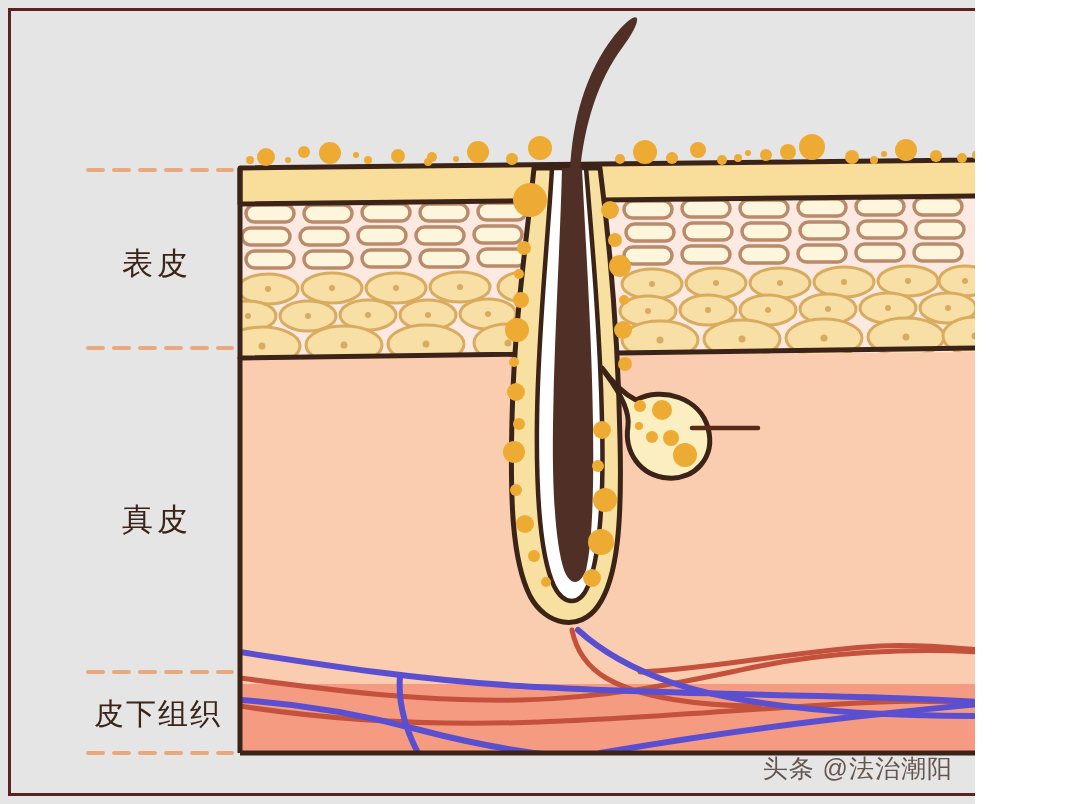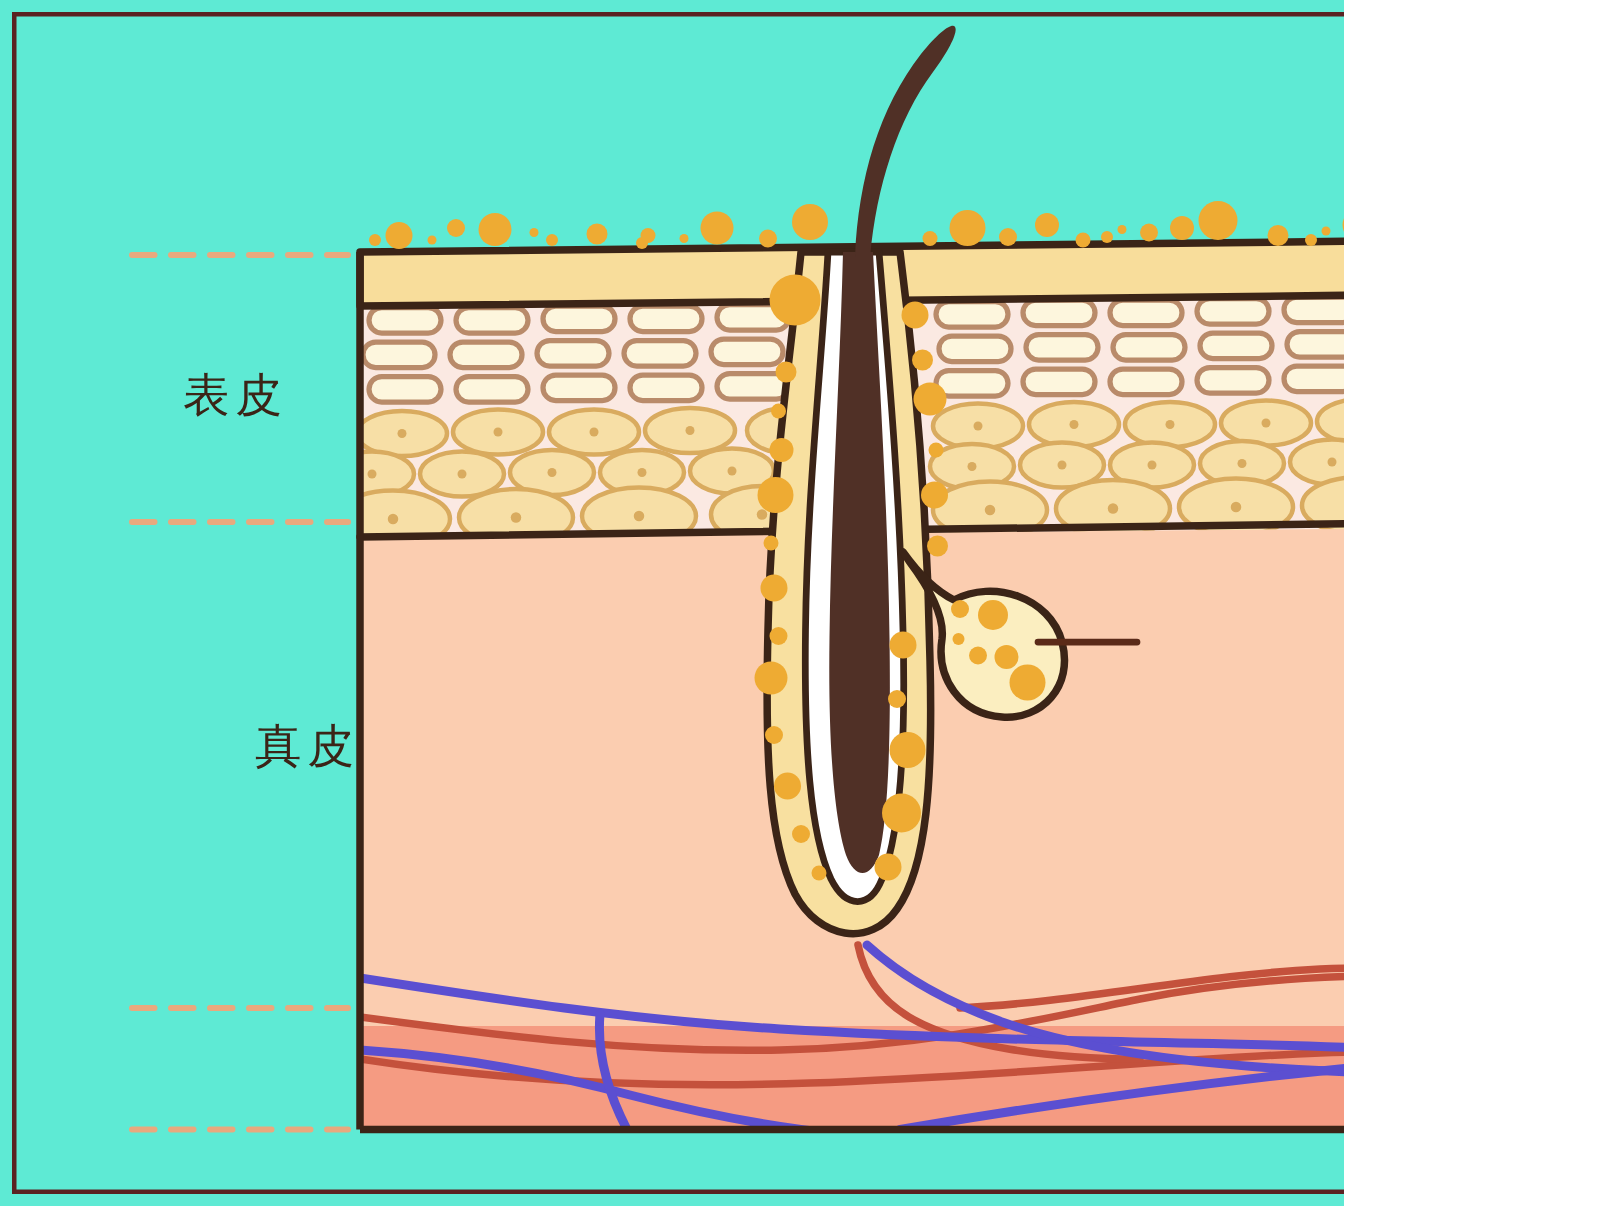--- a/index.html
+++ b/index.html
@@ -3,23 +3,23 @@
 <meta charset="utf-8">
 <title>Skin Anatomy Diagram</title>
 <style>
   html, body {
     margin: 0;
     padding: 0;
     background: #ffffff;
   }
   #page {
     position: relative;
-    width: 896px;
+    width: 975px;
     height: 804px;
-    background: #5eead4;
+    background: #e5e5e5;
     font-family: "Liberation Sans", "DejaVu Sans", sans-serif;
     overflow: hidden;
   }
   #frame {
     position: absolute;
     left: 8px;
     top: 8px;
     width: 1064px;
     height: 788px;
     border: 3px solid #5a2222;
@@ -36,21 +36,21 @@
   }
   .layer-label {
     position: absolute;
     color: #3b2417;
     font-size: 31px;
     letter-spacing: 4px;
     white-space: nowrap;
     font-family: "Liberation Sans", "DejaVu Sans", sans-serif;
   }
   #label-epidermis { left: 122px; top: 243px; }
-  #label-dermis    { left: 122px; top: 477px; margin-left: 48px; }
+  #label-dermis    { left: 122px; top: 499px; }
   #label-subcut    { left: 94px;  top: 694px; font-size: 30px; letter-spacing: 2px; }
   #callout-sebaceous {
     position: absolute;
     left: 766px;
     top: 405px;
     color: #3b2417;
     font-size: 31px;
     letter-spacing: 3px;
     white-space: nowrap;
   }
@@ -387,16 +387,18 @@
       <line x1="240" y1="753" x2="980" y2="753"></line>
     </g>
   </svg>
 
   <div id="frame"></div>
 
   <div class="layer-label" id="label-epidermis">表皮</div>
 
   <div class="layer-label" id="label-dermis">真皮</div>
 
-
-
+  <div class="layer-label" id="label-subcut">皮下组织</div>
+
+
+  <div id="watermark">头条 @法治潮阳</div>
 
 </div>
 
 </body></html>

